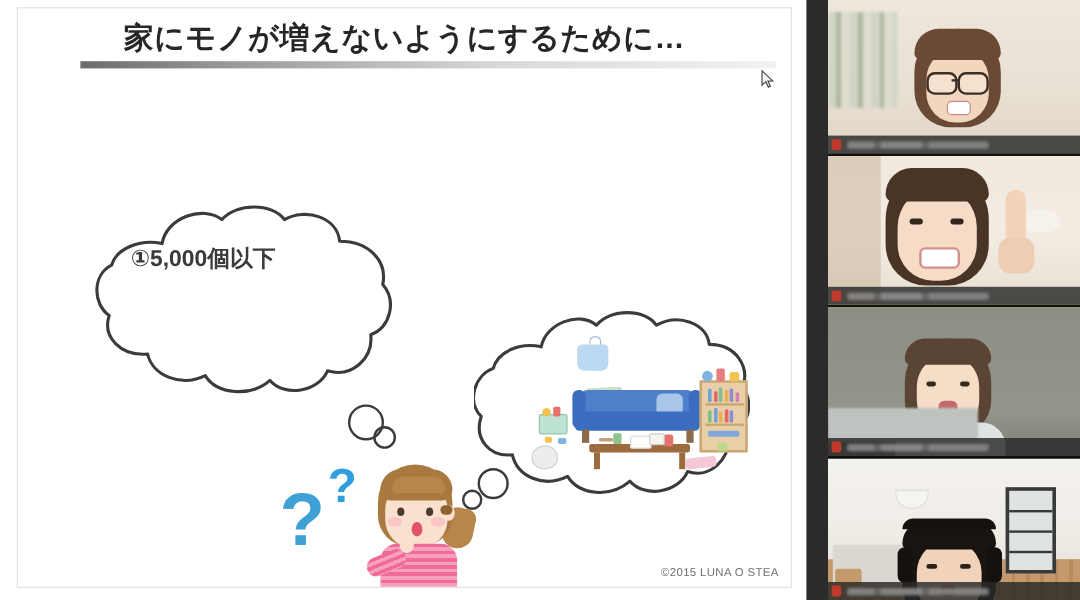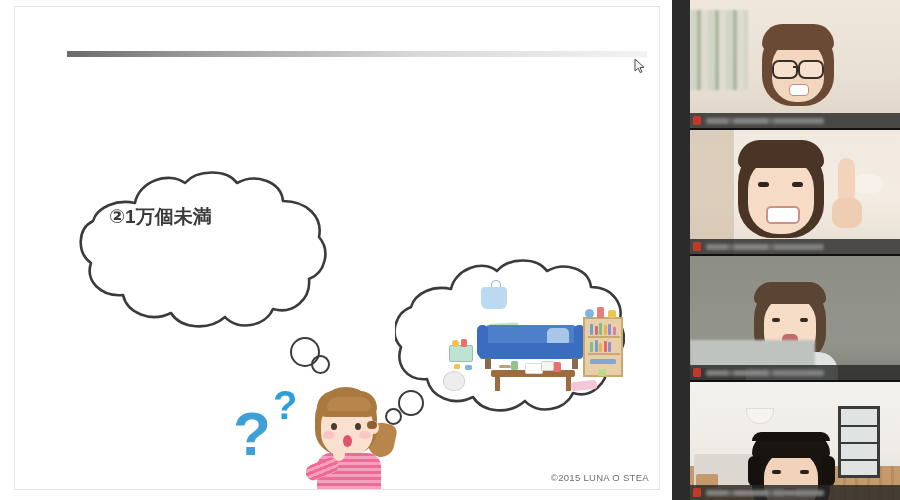--- a/index.html
+++ b/index.html
@@ -218,32 +218,33 @@
             background:#15110e;border-radius:20px 20px 0 0;}
 </style>
 </head>
 <body>
 
 <div class="app">
 
   <div class="slide-area">
     <div class="slide">
 
+      <div class="slide-title">家にモノが増えないようにするために…</div>
       <div class="title-rule"></div>
 
 
       <div class="cloud-left">
         <svg width="260" height="170" viewBox="0 0 260 170">
           <path d="M62 36 C66 14 96 4 112 16 C124 2 154 2 164 16 C182 6 208 14 210 34
                    C234 34 250 50 246 70 C258 84 252 106 236 112 C238 132 220 148 200 142
                    C192 160 164 164 152 150 C136 164 108 162 98 146 C78 156 54 146 50 128
                    C28 130 12 114 18 96 C4 86 4 62 20 54 C24 40 44 32 62 36 Z" fill="#ffffff" stroke="#3b3b3b" stroke-width="2.6" stroke-linejoin="round"></path>
         </svg>
         <div class="opts">
-          <div>②1万個未満</div>
+          <div>①5,000個以下</div>
         </div>
       </div>
       <div class="mini-l1"></div>
       <div class="mini-l2"></div>
 
       <div class="cloud-right">
         <svg width="230" height="165" viewBox="0 0 230 165">
           <path d="M56 34 C60 14 88 4 102 16 C114 2 142 2 152 16 C170 6 194 14 196 32
                    C218 32 230 50 224 68 C234 82 228 102 212 108 C214 128 196 144 178 138
                    C170 156 142 160 130 146 C114 160 88 158 78 142 C58 152 36 142 32 124

